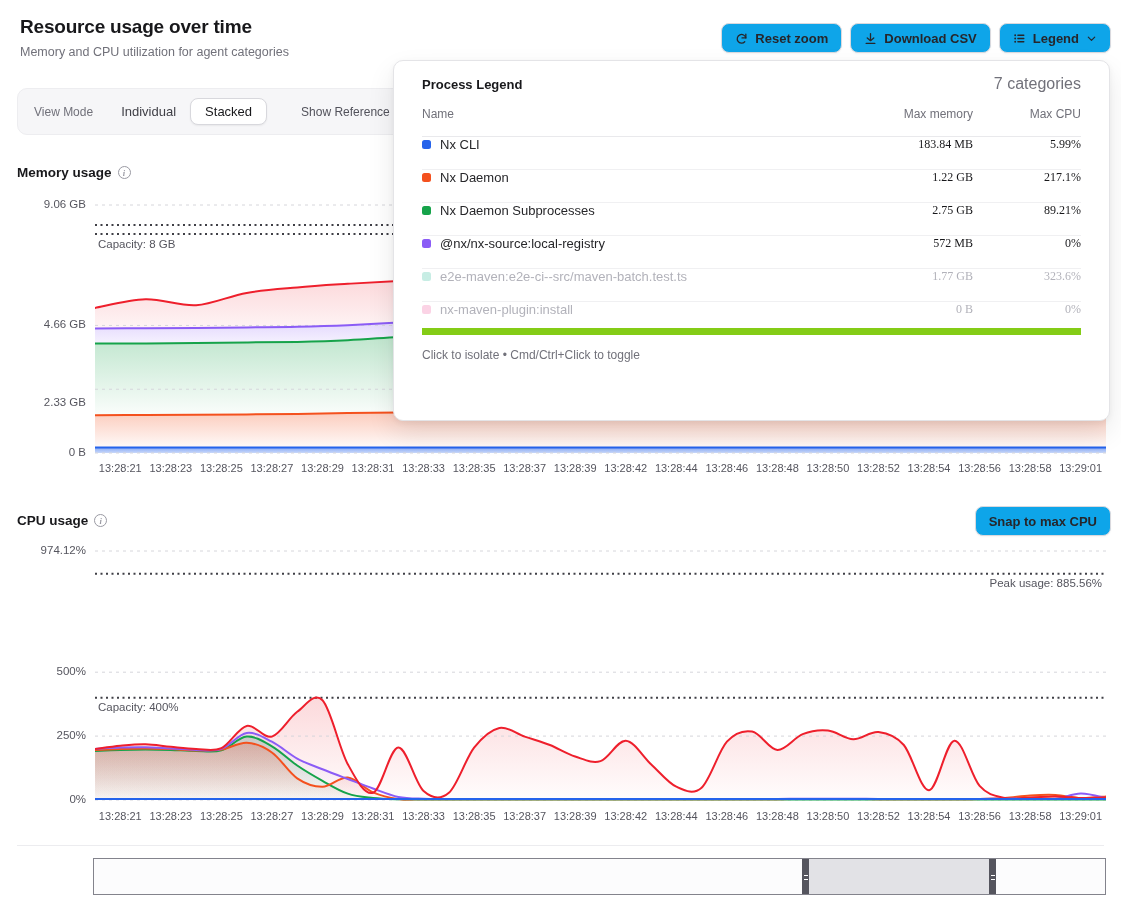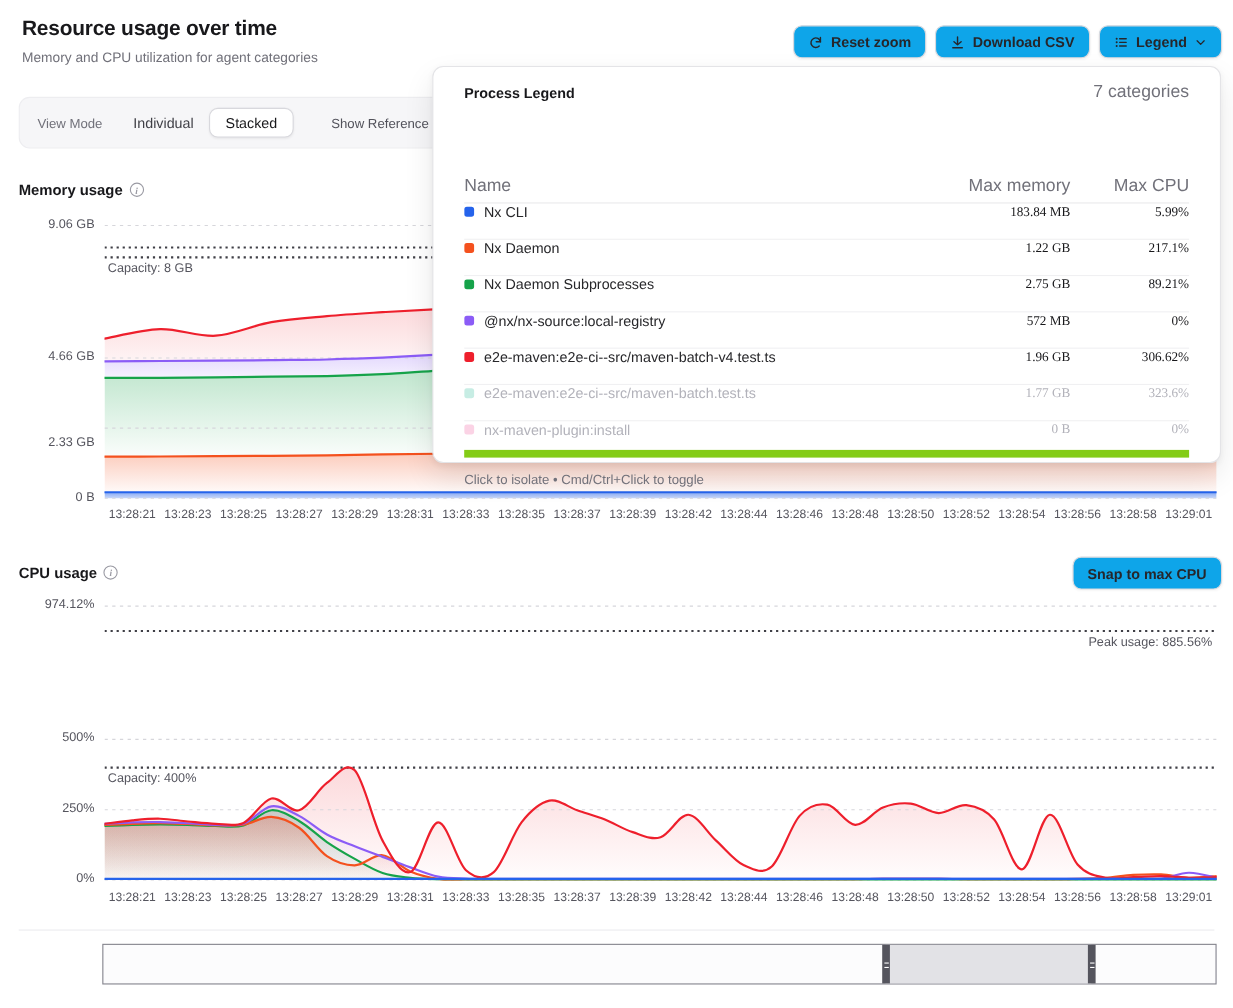--- a/index.html
+++ b/index.html
@@ -27,22 +27,22 @@
     padding:5px 14px; box-shadow:0 1px 2px rgba(0,0,0,.06); color:#18181b; }
   .tb-ref { margin-left:34px; font-size:12px; color:#52525b; }
 
   
   #legend-panel { left:393px; top:60px; width:717px; height:361px; background:#fff;
     border:1px solid #e4e4e7; border-radius:10px; box-shadow:0 12px 28px rgba(0,0,0,.09), 0 2px 6px rgba(0,0,0,.05);
     z-index:50; padding:0 28px; }
   .lp-head { display:flex; justify-content:space-between; align-items:center; height:46px; }
   .lp-title { font-size:13px; font-weight:700; color:#18181b; }
   .lp-count { font-size:16px; color:#71717a; }
-  .lp-cols { display:flex; align-items:center; height:30px; font-size:16px; color:#71717a;
-    border-bottom:1px solid #e9e9ec;margin-top:48px; }
+  .lp-cols { display:flex; align-items:flex-start; height:30px; font-size:12px; color:#71717a;
+    border-bottom:1px solid #e9e9ec; }
   .lp-col-name { flex:1; }
   .col-mem { width:150px; text-align:right; }
   .col-cpu { width:108px; text-align:right; }
   .lp-row { display:flex; align-items:flex-start; height:33px; border-bottom:1px solid #f0f0f2; cursor:pointer; }
   .lp-row:last-child { border-bottom:7px solid #84cc16; }
   .lp-name { flex:1; display:flex; align-items:center; gap:9px; font-size:13px; color:#27272a;
     overflow:hidden; white-space:nowrap; }
   .dot { width:9px; height:9px; border-radius:2.5px; flex:0 0 auto; }
   .lp-val { font-family:Liberation Serif, serif; font-size:12px; color:#18181b; }
   .lp-row.off .lp-name, .lp-row.off .lp-val { color:#b2b2ba; }
@@ -319,28 +319,20 @@
           <span class="col-cpu lp-val">89.21%</span>
         </div>
         <div class="lp-row">
           <span class="lp-name">
             <span class="dot" style="background:#8b5cf6"></span>
             <span>@nx/nx-source:local-registry</span>
           </span>
           <span class="col-mem lp-val">572 MB</span>
           <span class="col-cpu lp-val">0%</span>
         </div>
-        <div class="lp-row">
-          <span class="lp-name">
-            <span class="dot" style="background:#ee1f2c"></span>
-            <span>e2e-maven:e2e-ci--src/maven-batch-v4.test.ts</span>
-          </span>
-          <span class="col-mem lp-val">1.96 GB</span>
-          <span class="col-cpu lp-val">306.62%</span>
-        </div>
         <div class="lp-row off">
           <span class="lp-name">
             <span class="dot" style="background:#8fdcc9"></span>
             <span>e2e-maven:e2e-ci--src/maven-batch.test.ts</span>
           </span>
           <span class="col-mem lp-val">1.77 GB</span>
           <span class="col-cpu lp-val">323.6%</span>
         </div>
         <div class="lp-row off">
           <span class="lp-name">

